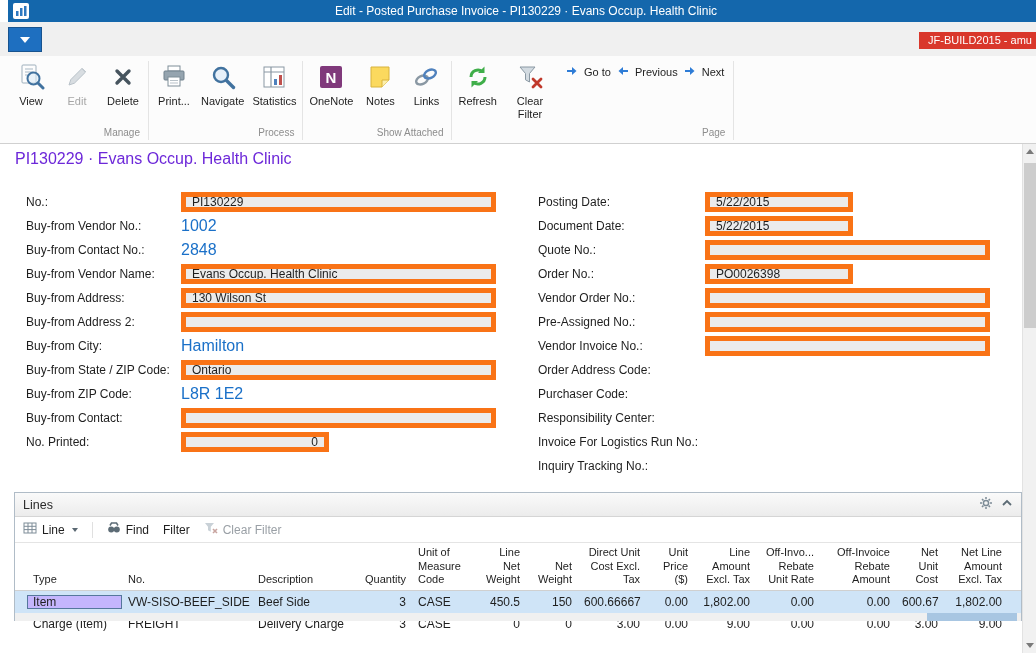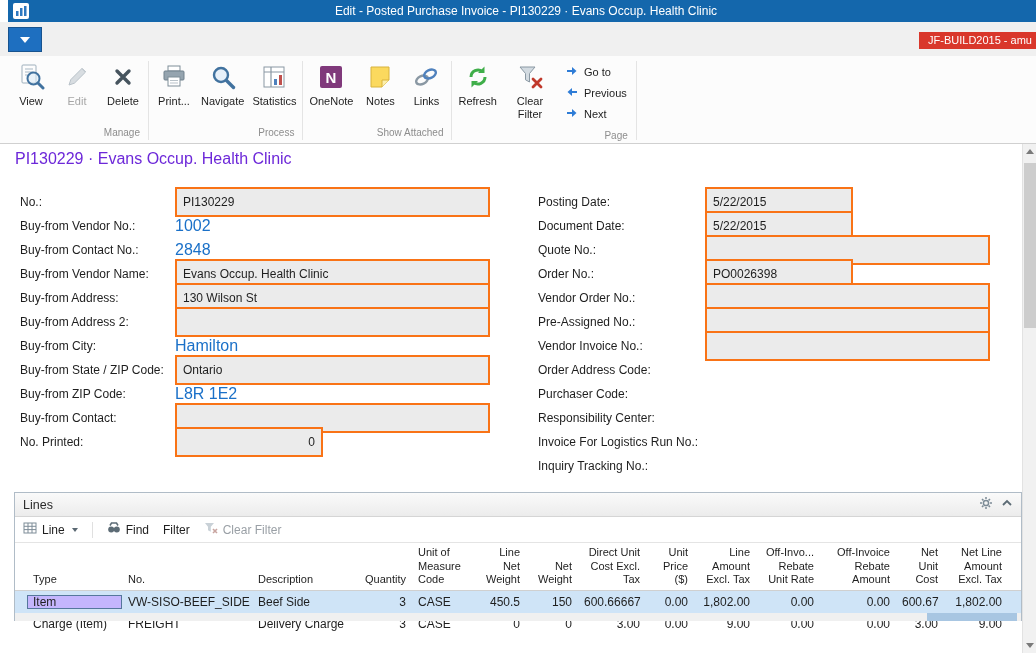--- a/index.html
+++ b/index.html
@@ -22,33 +22,33 @@
   
   .ribbon{position:absolute;left:0;top:56px;width:1036px;height:88px;background:#fcfcfc;border-bottom:1px solid #d0d0d0;display:flex;padding:2px 4px 0 8px}
   .rgroup{display:flex;flex-direction:column}
   .rbuttons{display:flex;align-items:flex-start;flex:1}
   .rbtn{display:flex;flex-direction:column;align-items:center;min-width:46px;padding:4px 4px 2px;row-gap:3px}
   .ric{width:30px;height:30px;display:flex;align-items:center;justify-content:center}
   .rlabel{font-size:11px;text-align:center;line-height:1.15;max-width:50px;color:#1e1e1e}
   .rbtn.disabled .rlabel{color:#a6a6a6}
   .glabel{text-align:right;font-size:10px;color:#8d8d8d;padding:2px 6px 5px}
   .rsep{width:1px;background:#e4e4e4;margin:3px 2px}
-  .rstack{display:flex;flex-direction:column;justify-content:flex-start;padding:6px 4px;row-gap:5px}
+  .rstack{display:flex;flex-direction:row;justify-content:flex-start;padding:6px 4px;row-gap:5px}
   .rsmall{display:flex;align-items:center;column-gap:6px;font-size:11px;padding:1px 3px;color:#1e1e1e}
 
   
   .page-title{position:absolute;left:15px;top:150px;font-size:16px;color:#6d28d9}
 
   
-  .fleft{position:absolute;left:20px;top:190px}
+  .fleft{position:absolute;left:26px;top:190px}
   .fright{position:absolute;left:538px;top:190px}
   .frow{display:flex;align-items:center;height:24px}
   .flabel{width:155px;font-size:12px;color:#1e1e1e}
   .fright .flabel{width:167px}
-  .fbox{width:315px;height:30px;background:#ebebeb;border:2px solid #f97316;padding:0 6px;display:flex;align-items:center;font-size:12px;color:#1e1e1e;overflow:hidden;white-space:nowrap}
+  .fbox{width:315px;height:20px;background:#ebebeb;border:5px solid #f97316;padding:0 6px;display:flex;align-items:center;font-size:12px;color:#1e1e1e;overflow:hidden;white-space:nowrap}
   .fright .fbox{width:285px}
   .fbox.med{width:148px}
   .fbox.num{width:148px;justify-content:flex-end}
   .flink{color:#1a70c8;text-decoration:none;font-size:16px;cursor:pointer}
 
   
   .vscroll{position:absolute;right:0;top:144px;width:14px;height:509px;background:#f1f1f1;border-left:1px solid #e2e2e2}
   .vs-btn{height:15px;display:flex;align-items:center;justify-content:center}
   .vs-btn.down{position:absolute;bottom:0;left:0;right:0}
   .tri-up{width:0;height:0;border-left:4px solid transparent;border-right:4px solid transparent;border-bottom:5px solid #7a7a7a}

